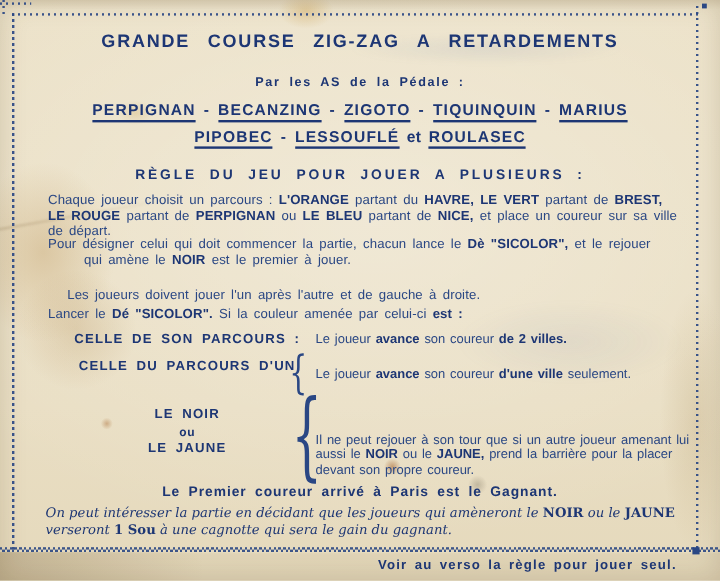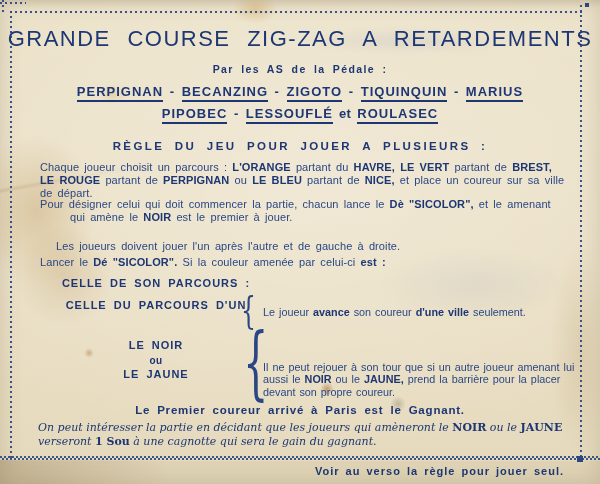--- a/index.html
+++ b/index.html
@@ -52,21 +52,21 @@
       repeating-linear-gradient(90deg,var(--ink) 0 2px,transparent 2px 4px),
       repeating-linear-gradient(90deg,transparent 0 2px,var(--ink) 2px 4px);
     background-size:auto 2px,auto 2px;
     background-position:0 0,0 2px;
     background-repeat:repeat-x;
     opacity:.9;
   }
   
   .abs{position:absolute;}
   .ctr{left:0;right:0;text-align:center;}
-  .title{top:26px;font-size:22px;font-weight:400;letter-spacing:1.5px;word-spacing:9px;color:var(--ink-strong);}
+  .title{top:26px;font-size:15px;font-weight:700;letter-spacing:1.5px;word-spacing:9px;color:var(--ink-strong);}
   .subtitle{top:63px;font-size:10.5px;font-weight:700;letter-spacing:1.4px;word-spacing:3px;color:var(--ink-strong);}
   .riders{font-size:13px;font-weight:700;letter-spacing:1px;word-spacing:2px;color:var(--ink-strong);}
   .riders1{top:84px;}
   .riders2{top:106px;}
   .rule-heading{top:140px;font-size:11.5px;font-weight:700;letter-spacing:2.4px;word-spacing:5px;color:var(--ink-strong);}
   .para{left:40px;width:534px;font-size:11px;line-height:12.9px;word-spacing:2px;letter-spacing:.1px;}
   .p1{top:161px;}
   .p2{top:198px;}
   .p3{top:240px;padding-left:16px;}
   .p4{top:256px;}
@@ -114,25 +114,26 @@
   <div class="corner-dot cd-tr"></div>
   <div class="corner-dot cd-br"></div>
 
   <div class="abs ctr title">GRANDE COURSE ZIG-ZAG A RETARDEMENTS</div>
   <div class="abs ctr subtitle">Par les AS de la Pédale :</div>
   <div class="abs ctr riders riders1"><span class="u">PERPIGNAN</span><span> - </span><span class="u">BECANZING</span><span> - </span><span class="u">ZIGOTO</span><span> - </span><span class="u">TIQUINQUIN</span><span> - </span><span class="u">MARIUS</span></div>
   <div class="abs ctr riders riders2"><span class="u">PIPOBEC</span><span> - </span><span class="u">LESSOUFLÉ</span><span class="lc"> et </span><span class="u">ROULASEC</span></div>
 
   <div class="abs ctr rule-heading">RÈGLE DU JEU POUR JOUER A PLUSIEURS :</div>
   <div class="abs para p1"><span>Chaque joueur choisit un parcours :  </span><span class="b">L'ORANGE</span><span> partant du </span><span class="b">HAVRE,</span><span>  </span><span class="b">LE VERT</span><span> partant de </span><span class="b">BREST,</span><br><span class="b">LE ROUGE</span><span> partant de </span><span class="b">PERPIGNAN</span><span> ou </span><span class="b">LE BLEU</span><span> partant de </span><span class="b">NICE,</span><span> et place un coureur sur sa ville de départ.</span></div>
-  <div class="abs para p2"><span>Pour désigner celui qui doit commencer la partie, chacun lance le </span><span class="b">Dè "SICOLOR",</span><span> et le amenant</span><br><span class="ind"></span><span>qui amène le </span><span class="b">NOIR</span><span> est le premier à jouer.</span></div>
+  <div class="abs para p2"><span>Pour désigner celui qui doit commencer la partie, chacun lance le </span><span class="b">Dè "SICOLOR",</span><span> et le rejouer</span><br><span class="ind"></span><span>qui amène le </span><span class="b">NOIR</span><span> est le premier à jouer.</span></div>
   <div class="abs para p3"><span>Les joueurs doivent jouer l'un après l'autre et de gauche à droite.</span></div>
   <div class="abs para p4"><span>Lancer le </span><span class="b">Dé "SICOLOR".</span><span> Si la couleur amenée par celui-ci </span><span class="b">est :</span></div>
 
   <div class="abs lbl" style="top:277px">CELLE DE SON PARCOURS :</div>
+  <div class="abs desc" style="top:277px"><span>Le joueur </span><span class="b">avance</span><span> son coureur </span><span class="b">de 2 villes.</span></div>
 
   <div class="abs lbl" style="top:299px">CELLE DU PARCOURS D'UN</div>
   <div class="abs brace brace-sm">{</div>
   <div class="abs desc" style="top:306px"><span>Le joueur </span><span class="b">avance</span><span> son coureur </span><span class="b">d'une ville</span><span> seulement.</span></div>
 
   <div class="abs lbl" style="top:339px">LE NOIR</div>
   <div class="abs lbl small" style="top:355px">ou</div>
   <div class="abs lbl" style="top:368px">LE JAUNE</div>
   <div class="abs brace brace-lg">{</div>
   <div class="abs desc" style="top:361px"><span>Il ne peut rejouer à son tour que si un autre joueur amenant lui aussi le </span><span class="b">NOIR</span><span> ou le </span><span class="b">JAUNE,</span><span> prend la barrière pour la placer devant son propre coureur.</span></div>

